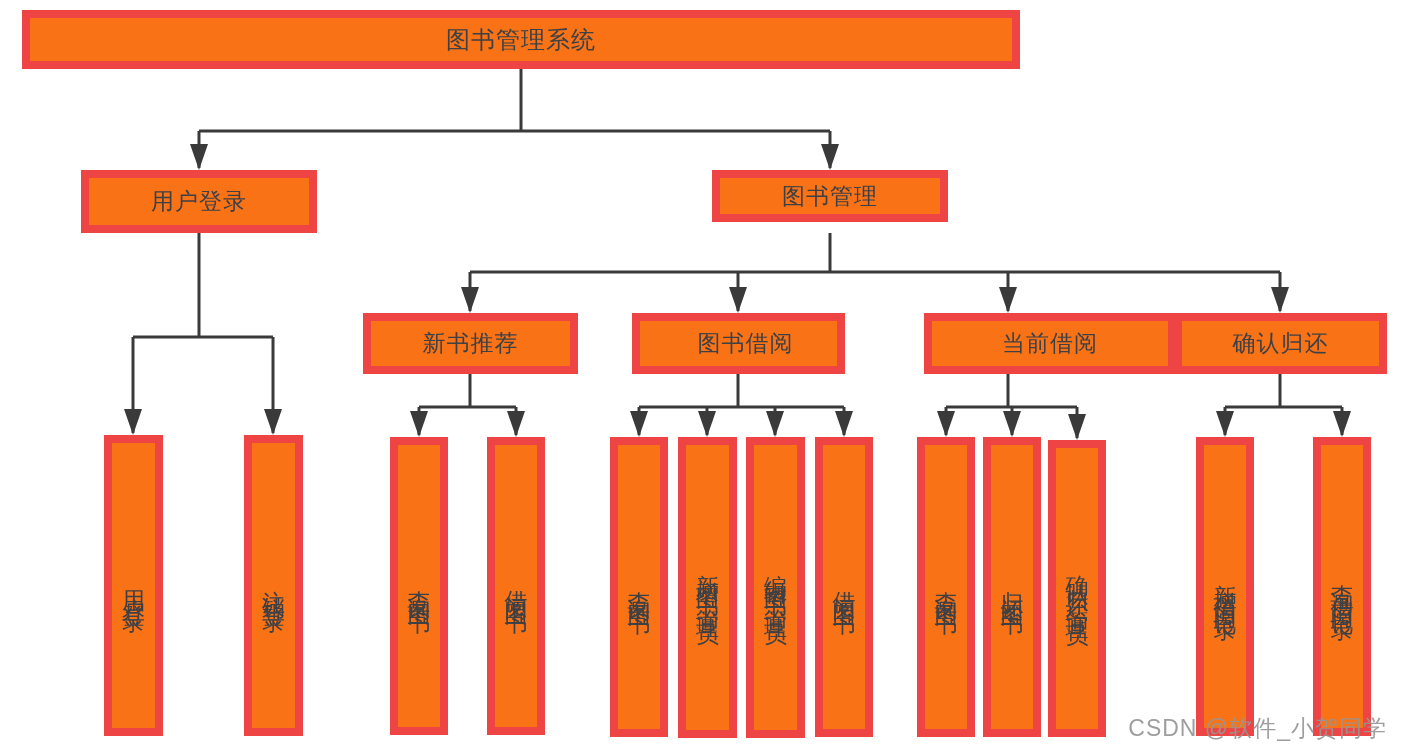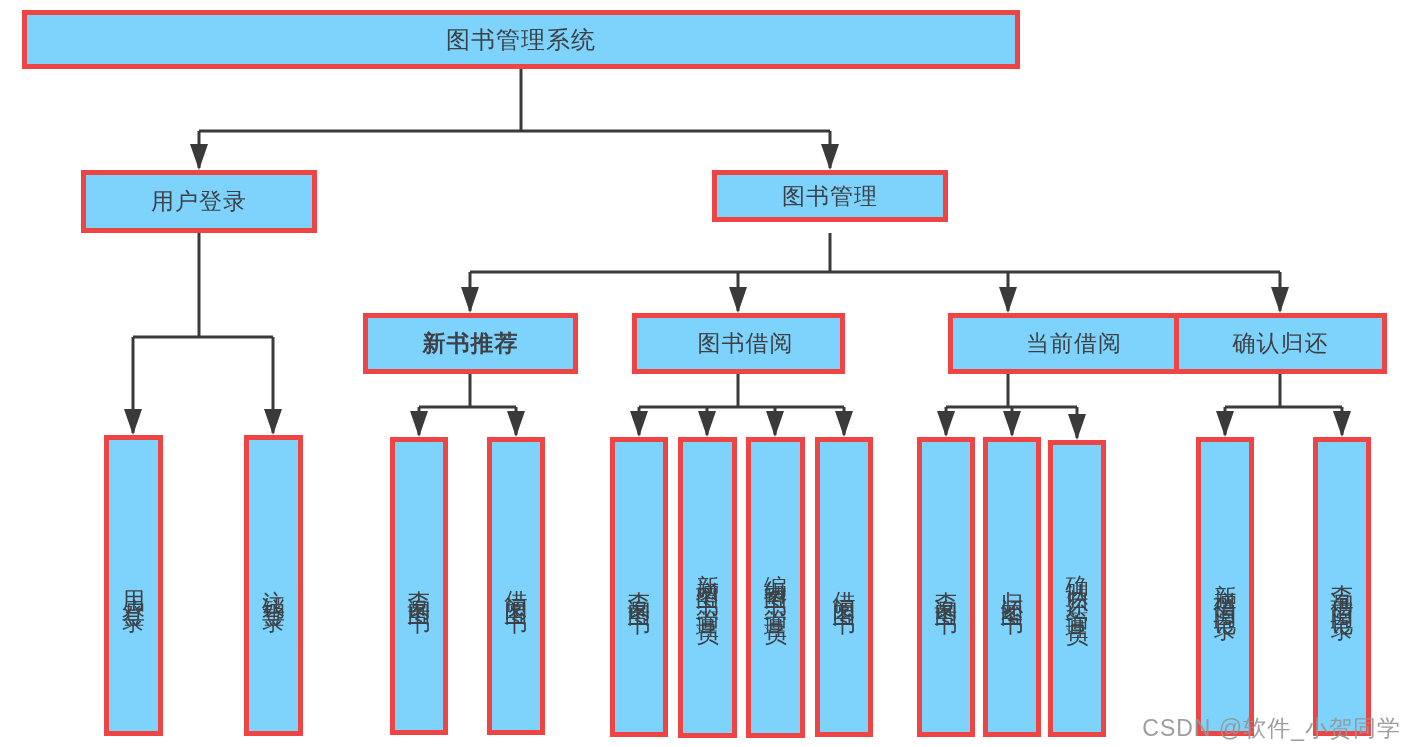--- a/index.html
+++ b/index.html
@@ -20,22 +20,22 @@
     position: absolute;
     left: 0;
     top: 0;
     width: 1405px;
     height: 747px;
     z-index: 1;
   }
   .node {
     position: absolute;
     box-sizing: border-box;
-    background: #7dd3fc;
-    border: 5px solid #ef4444;
+    background: #f97316;
+    border: 8px solid #ef4444;
     display: flex;
     align-items: center;
     justify-content: center;
     z-index: 2;
   }
   .hbox {
     font-size: 23px;
     letter-spacing: 1px;
     white-space: nowrap;
   }
@@ -45,21 +45,21 @@
   .vbox .vtext {
     writing-mode: vertical-rl;
     text-orientation: mixed;
     font-size: 23px;
     line-height: 1;
     letter-spacing: 7px;
     white-space: nowrap;
   }
   .watermark {
     position: absolute;
-    right: 4px;
+    right: 18px;
     bottom: 3px;
     font-size: 23px;
     color: rgba(150, 150, 150, 0.92);
     z-index: 3;
     letter-spacing: 1px;
     white-space: nowrap;
   }
 </style>
 </head>
 <body>
@@ -111,23 +111,23 @@
       <path d="M1225 407 V435"></path>
       <path d="M1342 407 V435"></path>
     </g>
   </svg>
 
   <div class="node hbox root" style="left:22px; top:10px; width:998px; height:59px;">图书管理系统</div>
 
   <div class="node hbox" style="left:81px; top:170px; width:236px; height:63px;">用户登录</div>
   <div class="node hbox" style="left:712px; top:170px; width:236px; height:52px;">图书管理</div>
 
-  <div class="node hbox" style="left:363px; top:313px; width:215px; height:61px;font-weight:bold;">新书推荐</div>
+  <div class="node hbox" style="left:363px; top:313px; width:215px; height:61px;">新书推荐</div>
   <div class="node hbox" style="left:632px; top:313px; width:213px; height:61px;padding-left:14px;">图书借阅</div>
-  <div class="node hbox" style="left:948px; top:313px; width:252px; height:61px;">当前借阅</div>
+  <div class="node hbox" style="left:924px; top:313px; width:252px; height:61px;">当前借阅</div>
   <div class="node hbox" style="left:1174px; top:313px; width:213px; height:61px;">确认归还</div>
 
   <div class="node vbox" style="left:104px; top:435px; width:59px; height:301px;">
     <span class="vtext">用户登录</span>
   </div>
   <div class="node vbox" style="left:244px; top:435px; width:59px; height:301px;">
     <span class="vtext">注销登录</span>
   </div>
 
   <div class="node vbox" style="left:390px; top:437px; width:58px; height:298px;">

